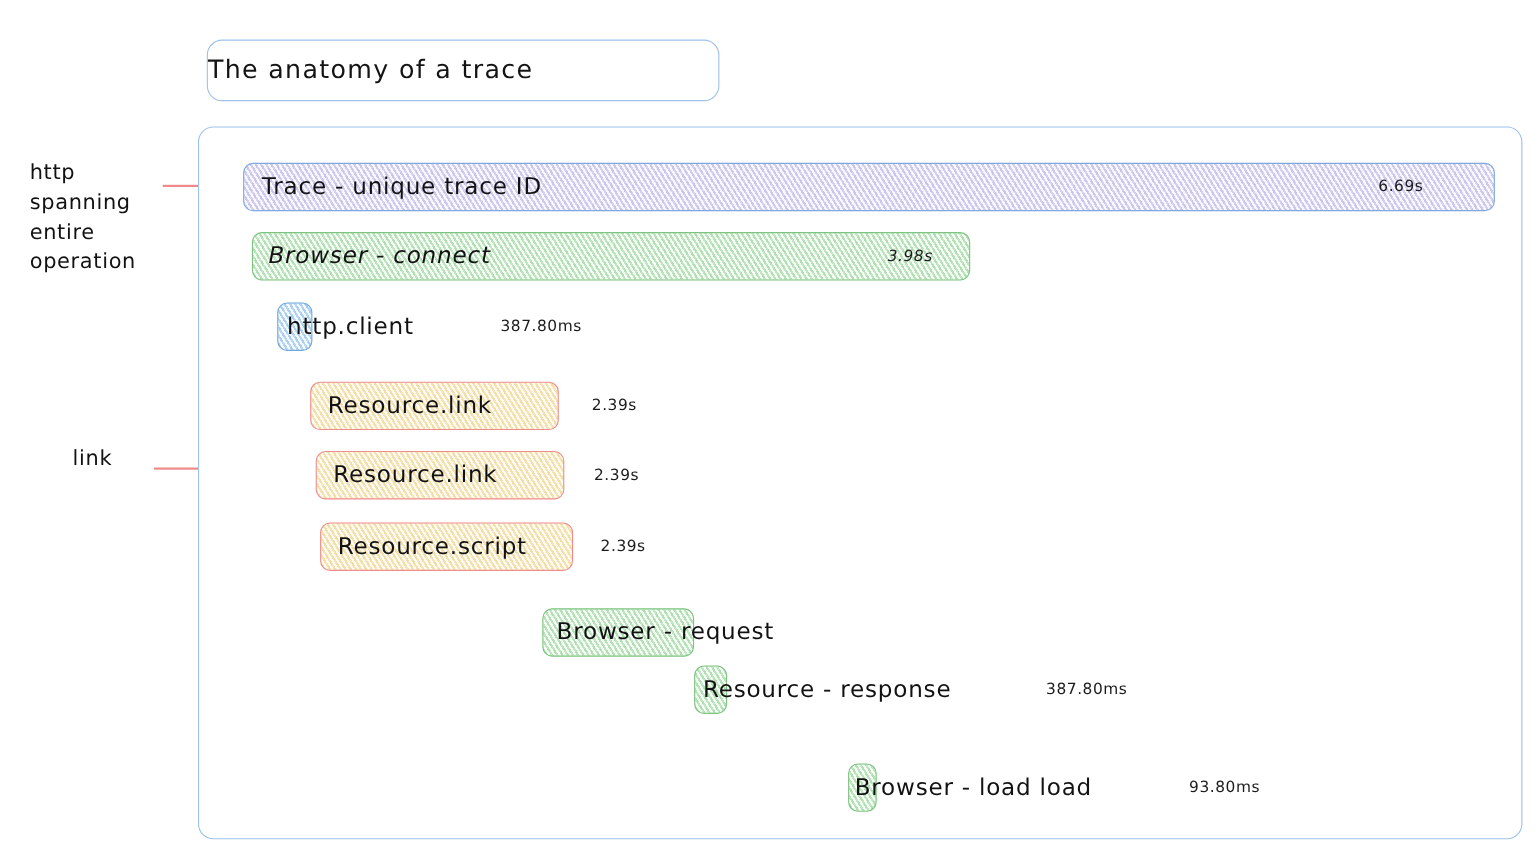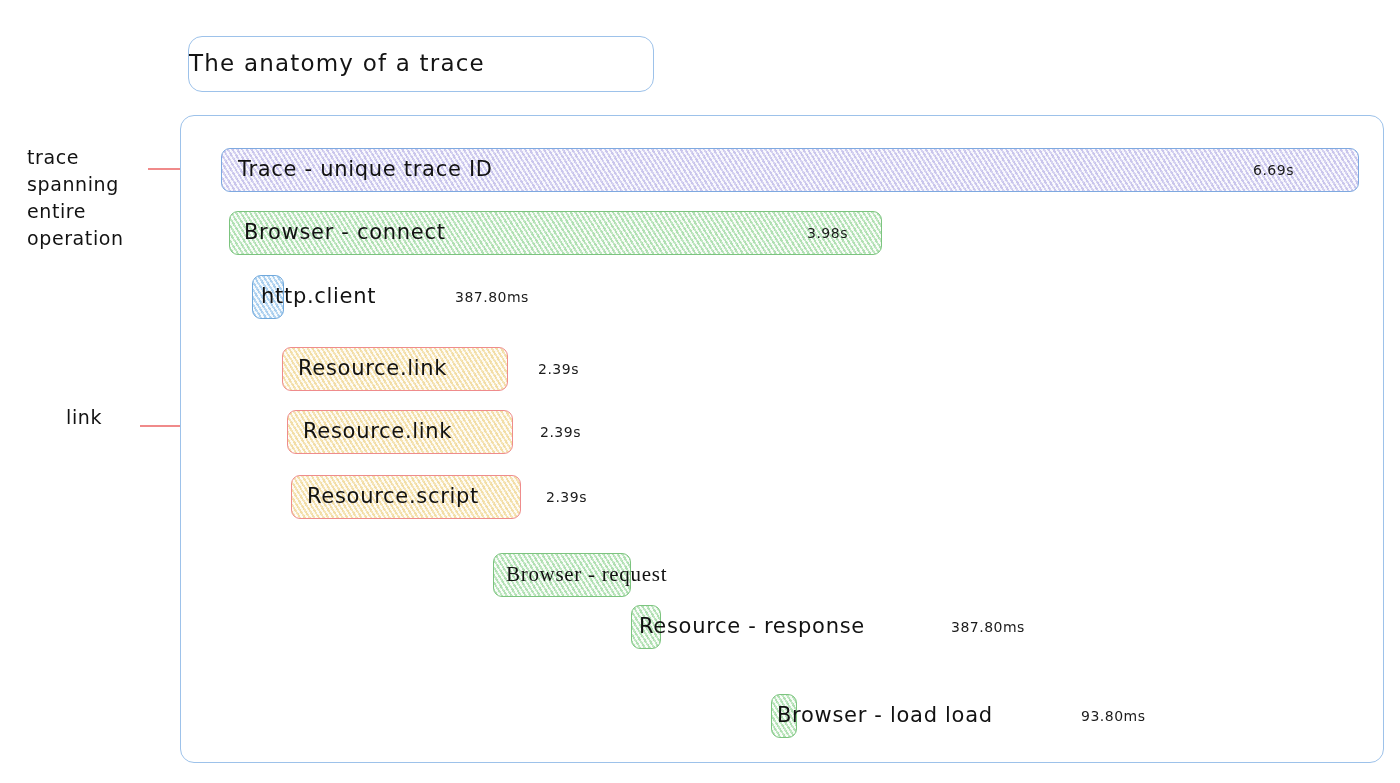--- a/index.html
+++ b/index.html
@@ -141,42 +141,42 @@
     border-color: #ef8c8c;
   }
 </style>
 </head>
 <body>
 
 <div id="title-box">
   <div id="title-text">The anatomy of a trace</div>
 </div>
 
-<div class="annot-text" id="annot-trace">trace
+<div class="annot-text" id="annot-trace">http
 spanning
 entire
 operation</div>
 
 <div class="annot-line" id="trace-leader"></div>
 <div class="annot-line" id="trace-bracket"></div>
 
 <div class="annot-text" id="annot-spans">link</div>
 
 <div class="annot-line" id="spans-leader"></div>
 <div class="annot-line" id="spans-bracket"></div>
 
 <div id="trace-container">
 
   <div class="row" style="left:40px; top:32px; width:1140px;">
     <div class="bar fill-purple" style="left:0; width:1138px;"></div>
     <div class="bar-label" style="left:17px;">Trace - unique trace ID</div>
     <div class="bar-duration" style="left:1032px;">6.69s</div>
   </div>
 
-  <div class="row" style="left:48px; top:95px; width:655px;">
+  <div class="row" style="left:48px; top:95px; width:655px;font-style:italic;">
     <div class="bar fill-green" style="left:0; width:653px;"></div>
     <div class="bar-label" style="left:15px;">Browser - connect</div>
     <div class="bar-duration" style="left:578px;">3.98s</div>
   </div>
 
   <div class="row" style="left:71px; top:159px; width:400px;">
     <div class="bar fill-blue" style="left:0; width:32px;"></div>
     <div class="bar-label" style="left:9px;">http.client</div>
     <div class="bar-duration" style="left:203px;">387.80ms</div>
   </div>
@@ -192,21 +192,21 @@
     <div class="bar-label" style="left:16px;">Resource.link</div>
     <div class="bar-duration" style="left:253px;">2.39s</div>
   </div>
 
   <div class="row" style="left:110px; top:359px; width:430px;">
     <div class="bar fill-yellow" style="left:0; width:230px;"></div>
     <div class="bar-label" style="left:16px;">Resource.script</div>
     <div class="bar-duration" style="left:255px;">2.39s</div>
   </div>
 
-  <div class="row" style="left:312px; top:437px; width:340px;font-family:Liberation Serif, serif;">
+  <div class="row" style="left:312px; top:437px; width:340px;">
     <div class="bar fill-green" style="left:0; width:138px;"></div>
     <div class="bar-label" style="left:13px;">Browser - request</div>
     <div class="bar-duration" style="left:260px;"></div>
   </div>
 
   <div class="row" style="left:450px; top:489px; width:600px;">
     <div class="bar fill-green" style="left:0; width:30px;"></div>
     <div class="bar-label" style="left:8px;">Resource - response</div>
     <div class="bar-duration" style="left:320px;">387.80ms</div>
   </div>

